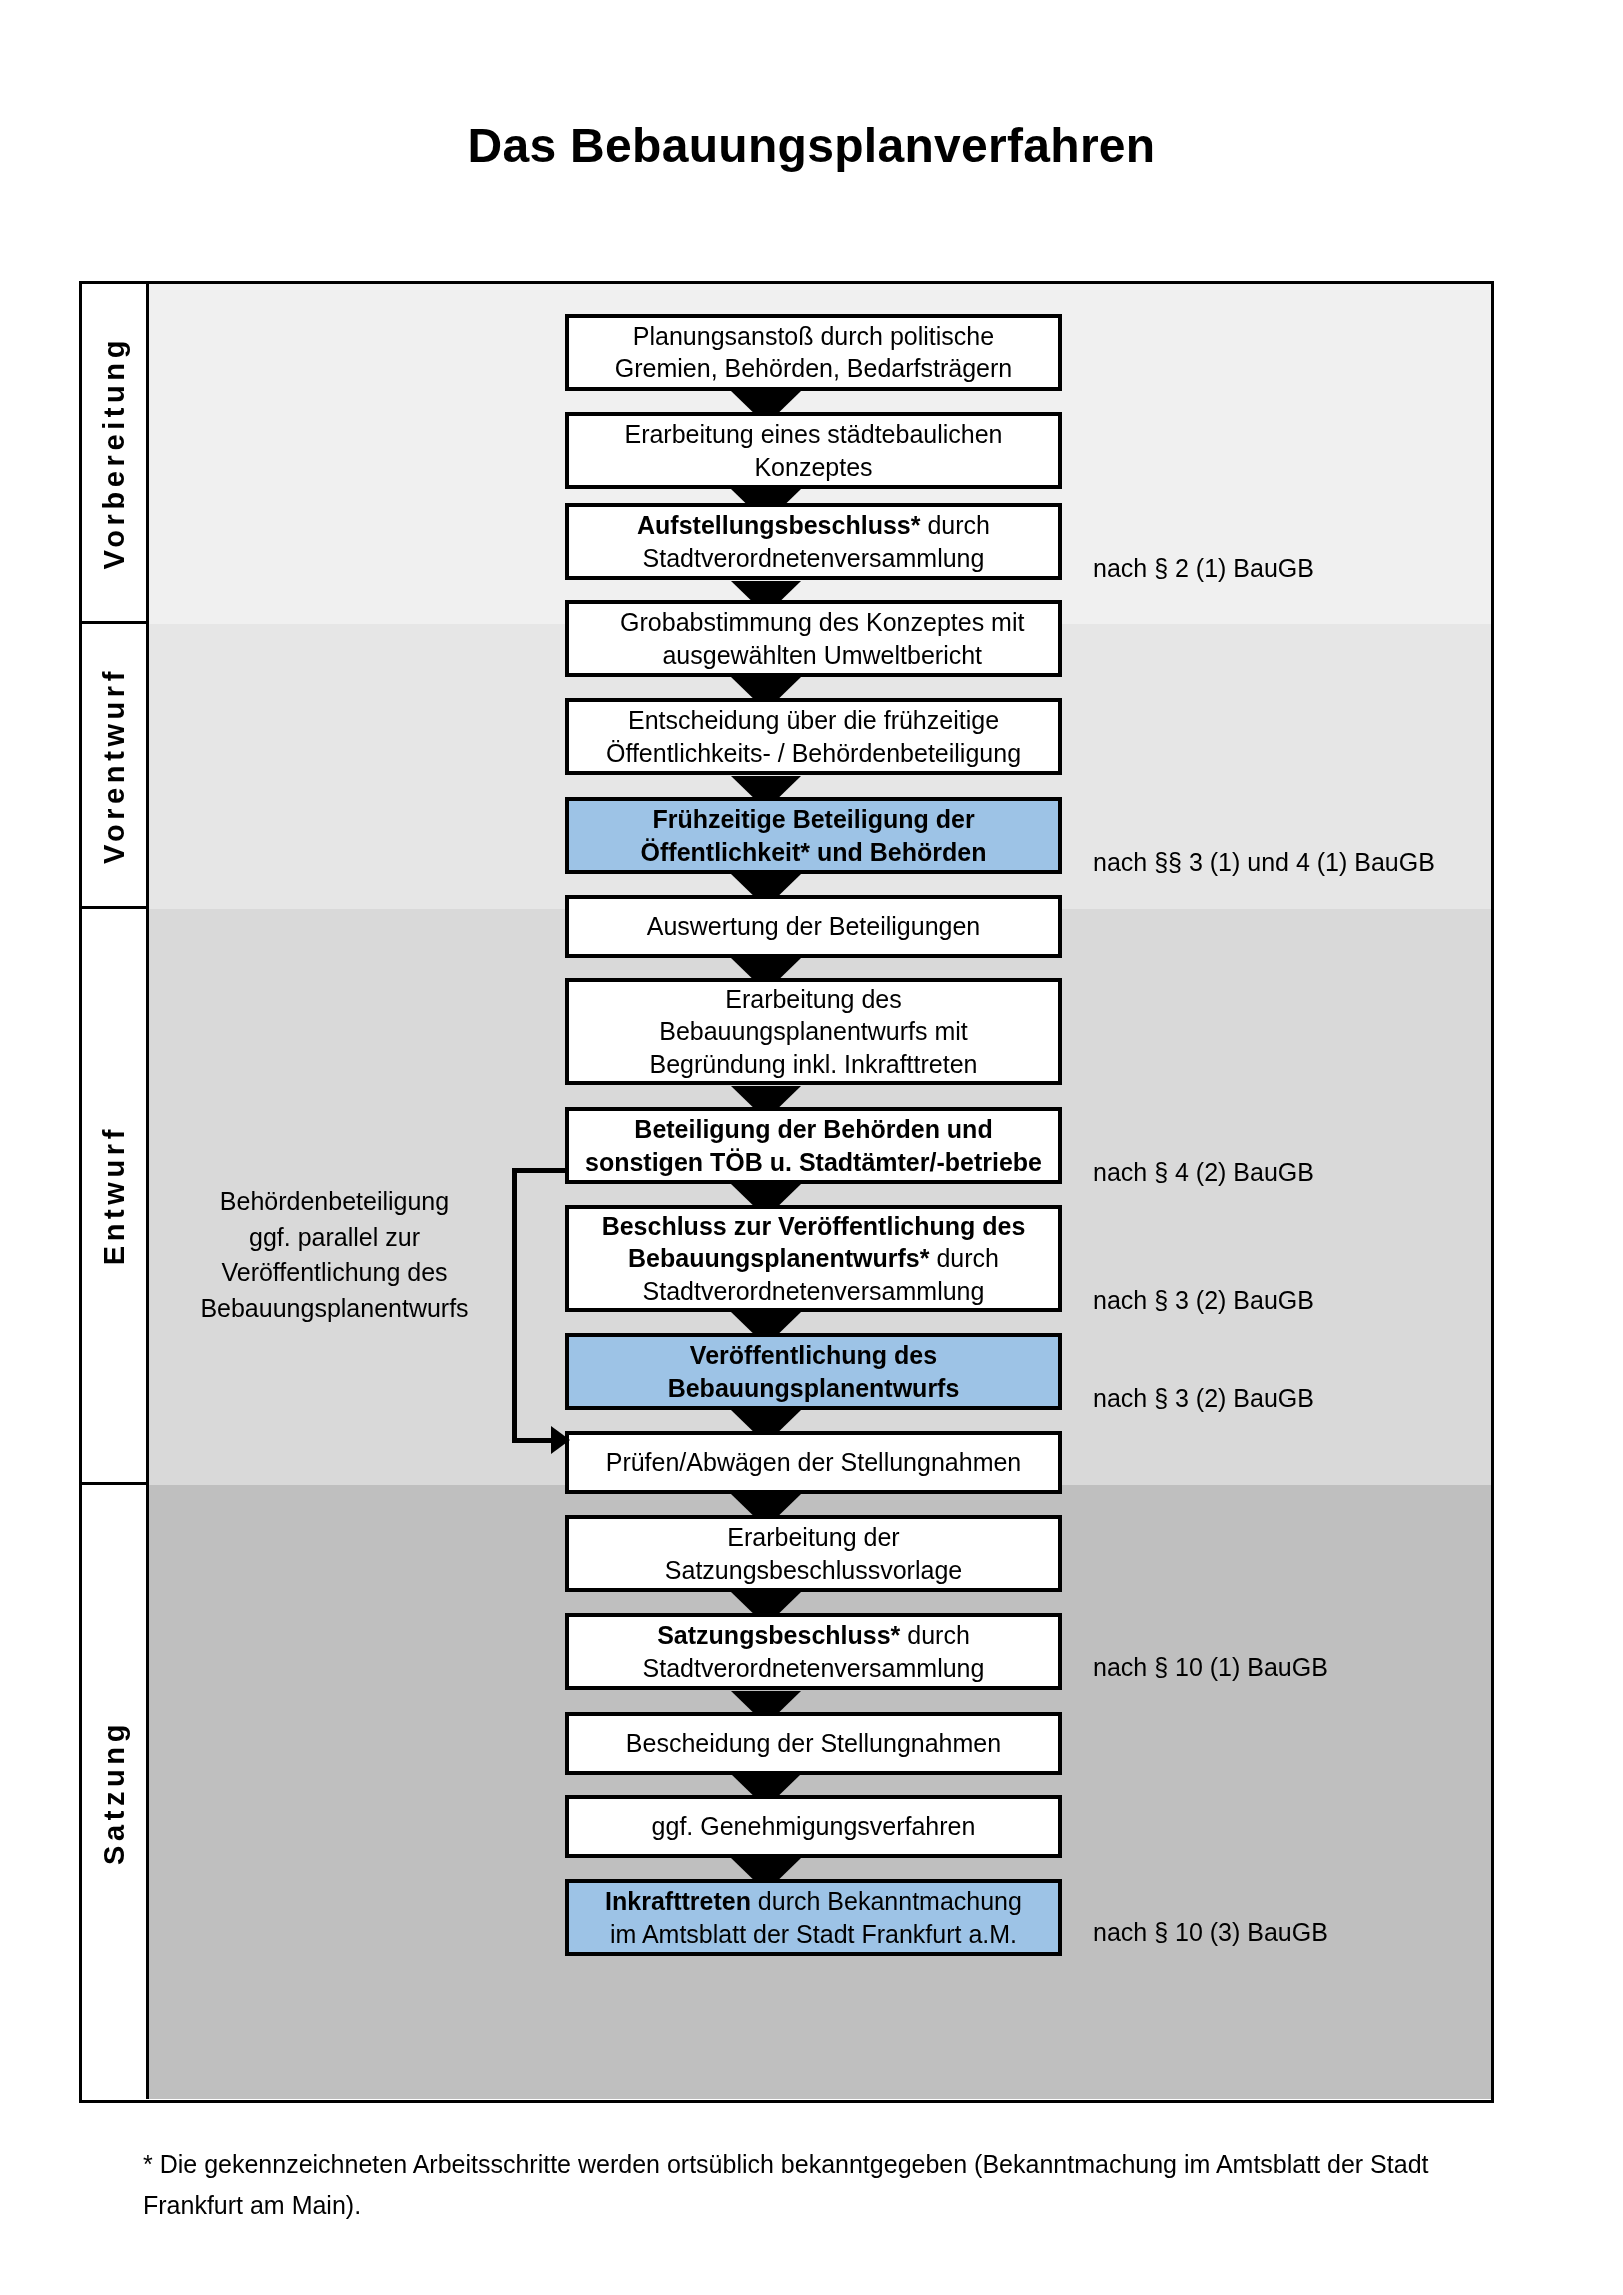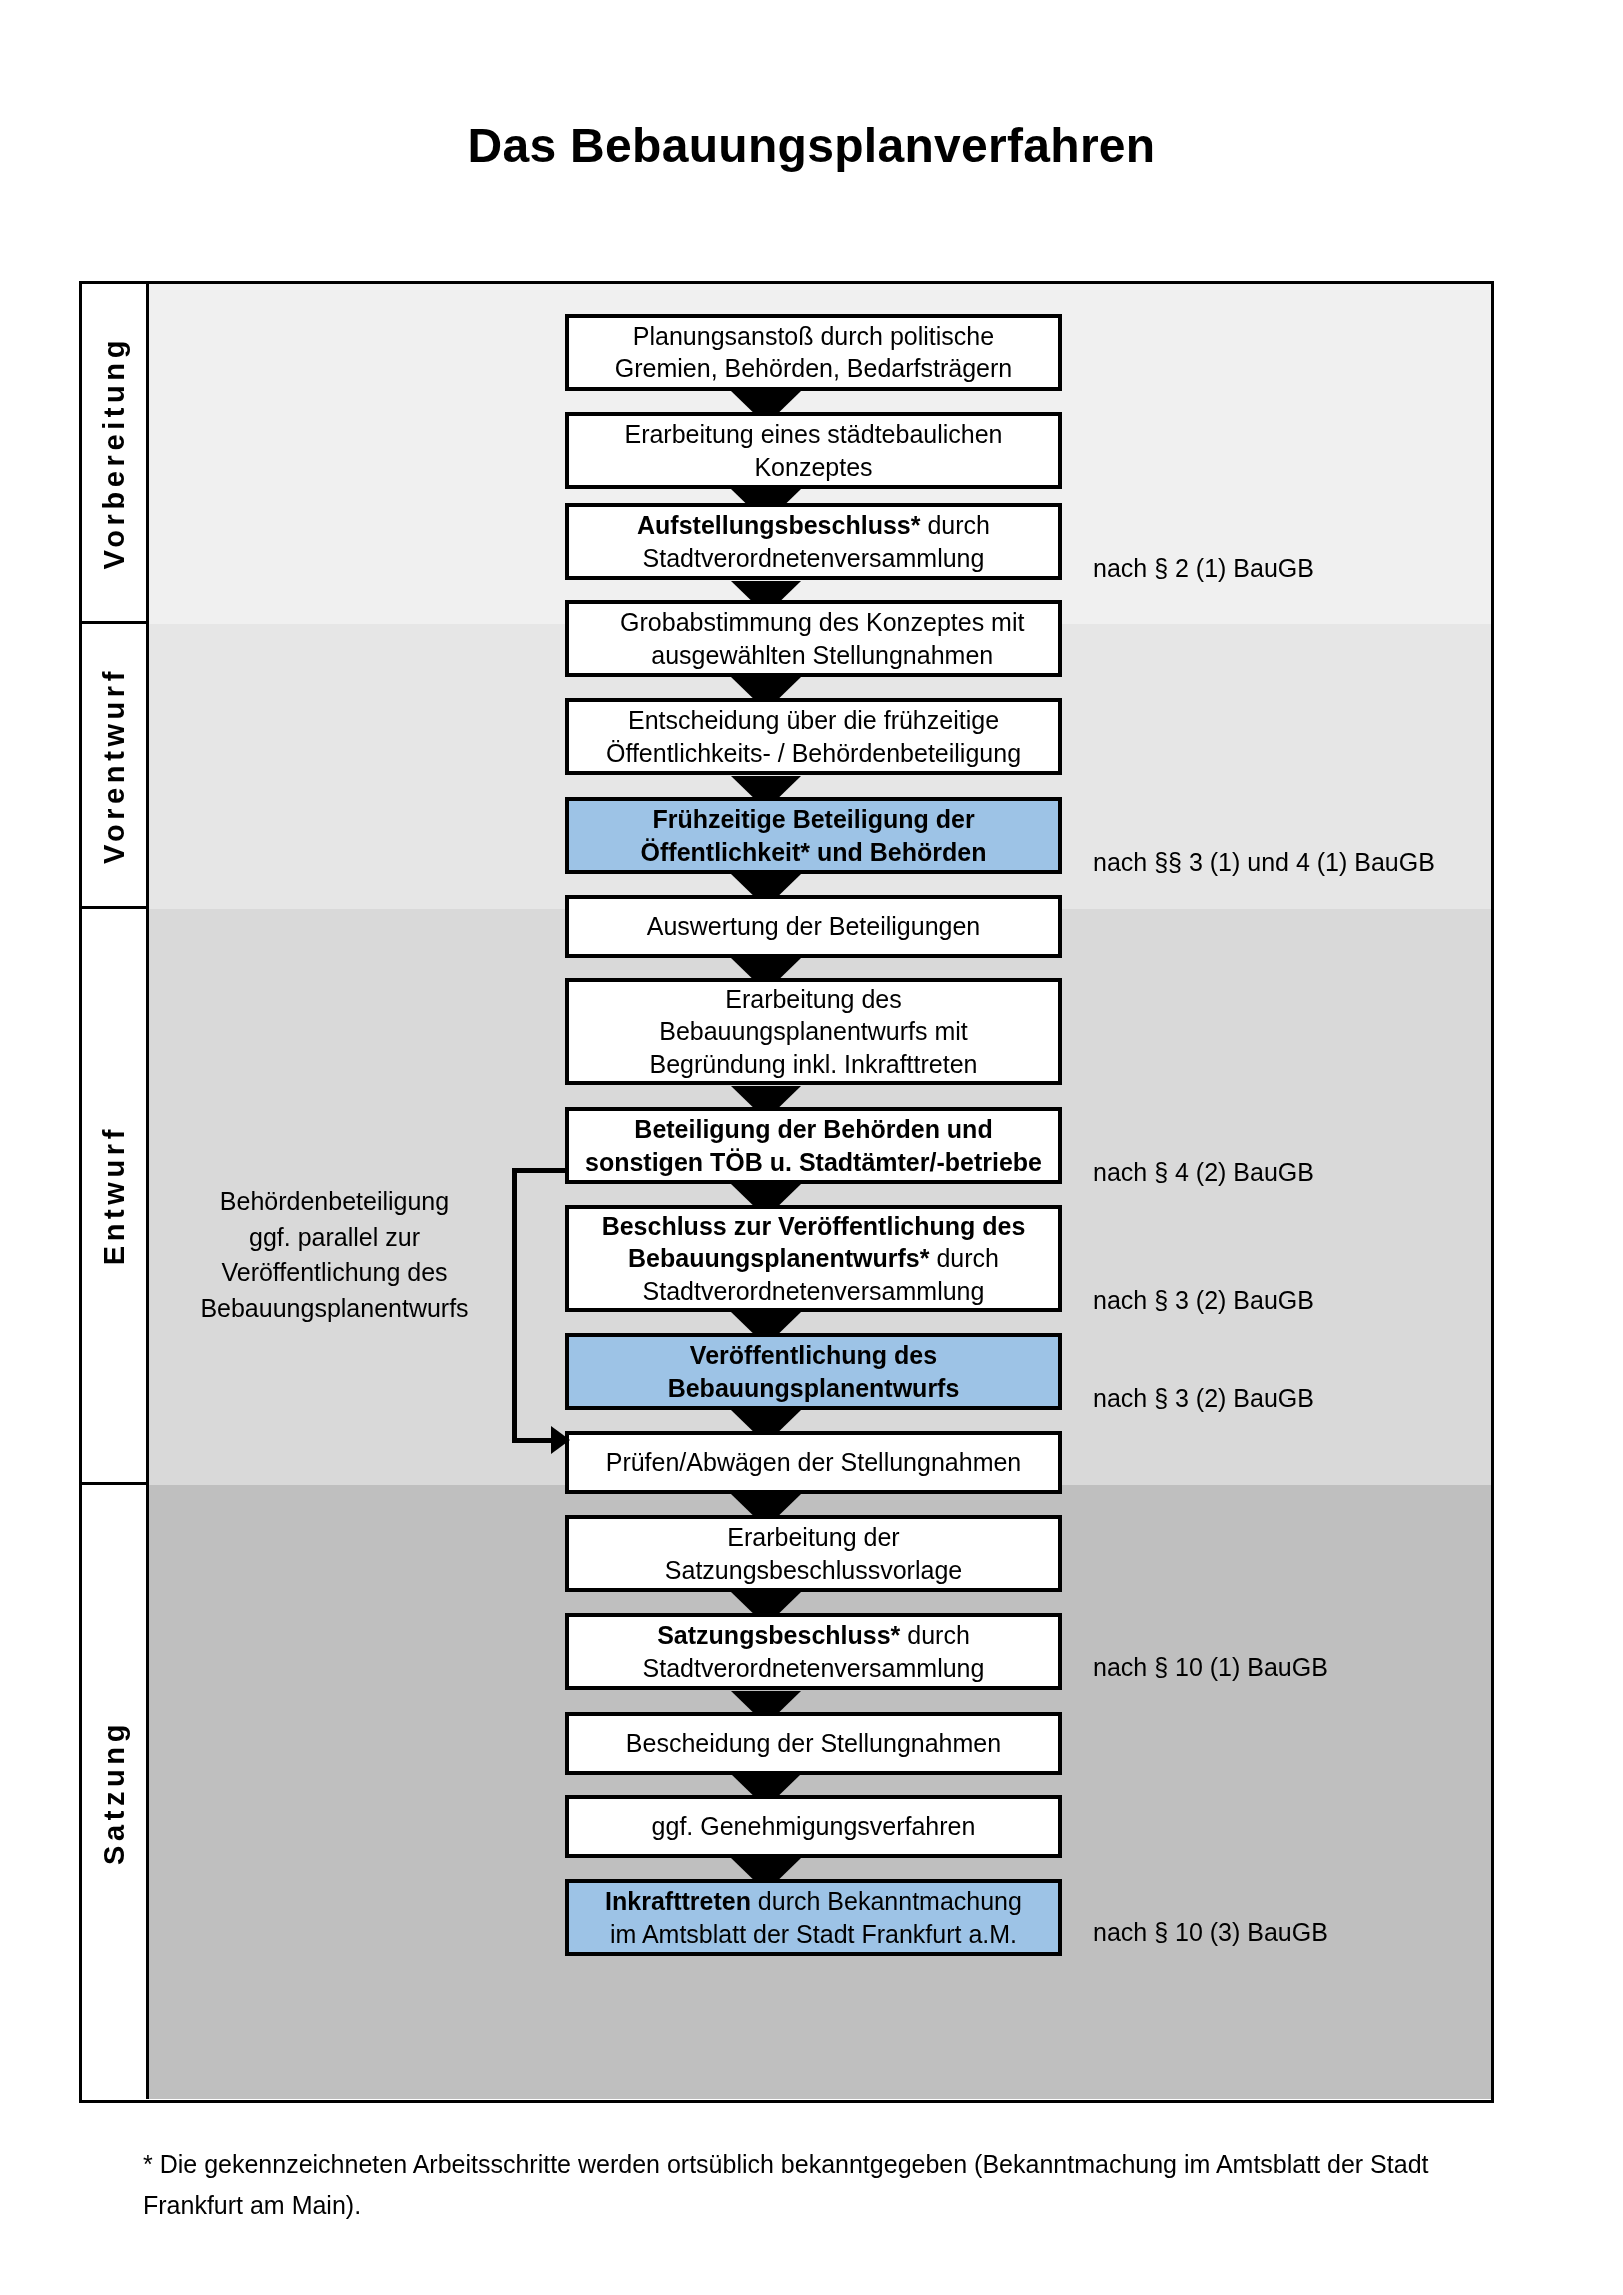--- a/index.html
+++ b/index.html
@@ -229,21 +229,21 @@
     <div class="arrow" style="top:205px;"></div>
 
     <div class="node" style="top:219px;height:77px;justify-content:center;">
       <span class="ln"><span class="b">Aufstellungsbeschluss*</span><span> durch</span></span>
       <span class="ln">Stadtverordnetenversammlung</span>
     </div>
     <div class="arrow" style="top:297px;"></div>
 
     <div class="node" style="top:316px;height:77px;padding-left:24px;">
       <span class="ln">Grobabstimmung des Konzeptes mit</span>
-      <span class="ln">ausgewählten Stellungnahmen</span>
+      <span class="ln">ausgewählten Umweltbericht</span>
     </div>
     <div class="arrow" style="top:393px;"></div>
 
     <div class="node" style="top:414px;height:77px;">
       <span class="ln">Entscheidung über die frühzeitige</span>
       <span class="ln">Öffentlichkeits- / Behördenbeteiligung</span>
     </div>
     <div class="arrow" style="top:492px;"></div>
 
     <div class="node highlight" style="top:513px;height:77px;">

